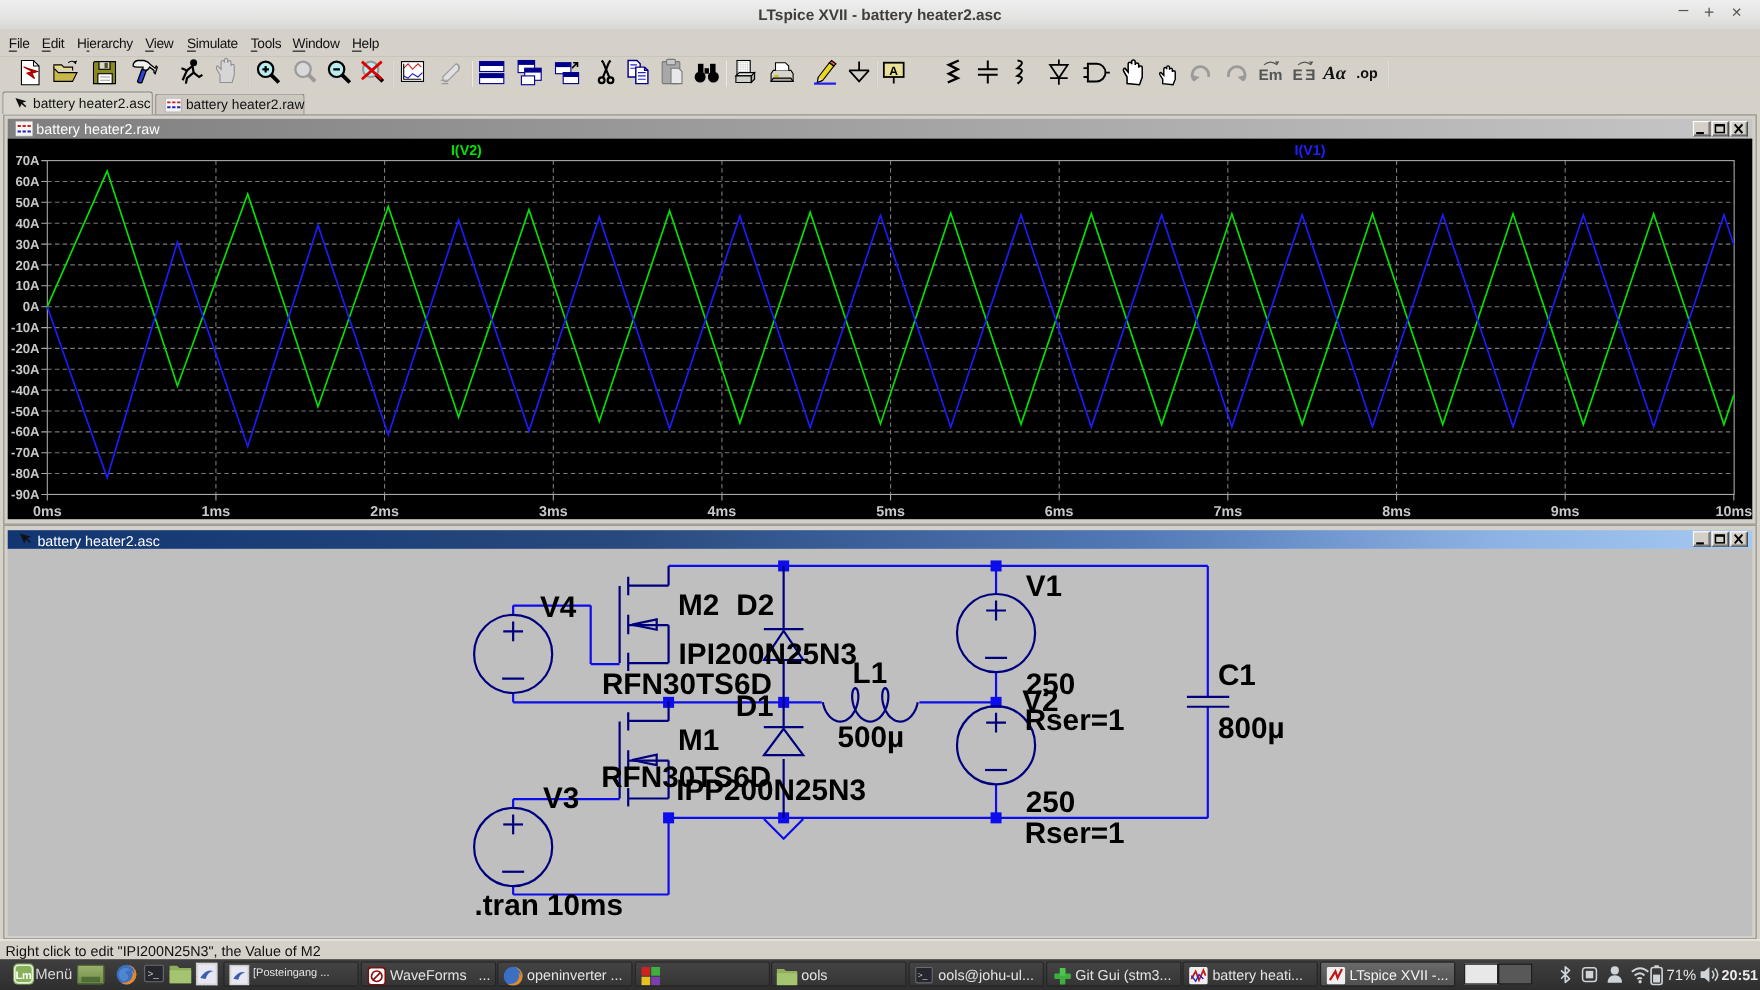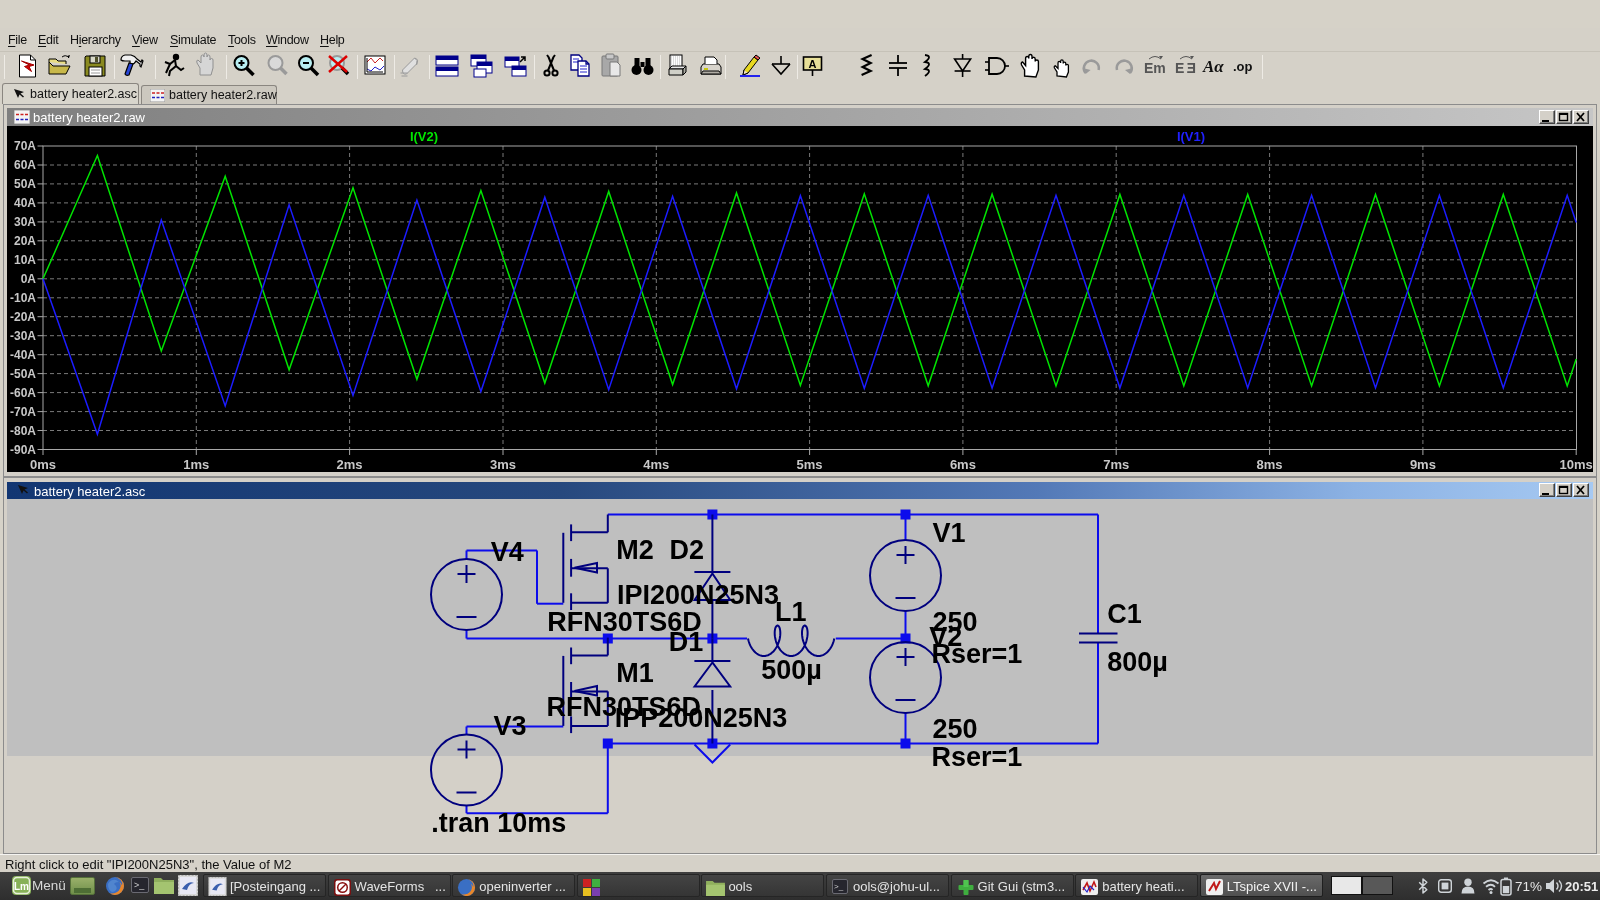--- a/index.html
+++ b/index.html
@@ -29,32 +29,38 @@
 .mdiwin { background:#d4d0c8; }
 #rawwin { left:3px; top:104px; width:1594px; height:373px; border:1px solid #8c8c8c; }
 #ascwin { left:3px; top:477px; width:1594px; height:377px; border:1px solid #8c8c8c; }
 #rawtitle { left:3px; top:3px; width:1586px; height:18px; background:linear-gradient(90deg,#7f7f7f,#c6c6c6); }
 #asctitle { left:3px; top:4px; width:1586px; height:17px; background:linear-gradient(90deg,#123672 0%, #27497e 35%, #5379b7 65%, #8cb2e4 85%, #a6c9f2 100%); }
 .mditext { font-size:13px; color:#fff; top:2px; }
 .mdibtns { display:flex; gap:1px; }
 .mbtn { position:relative; width:16px; height:14px; background:#d4d0c8; border:1px solid; border-color:#fff #404040 #404040 #fff; box-shadow:inset -1px -1px 0 #808080; font-size:9px; text-align:center; line-height:12px; color:#000; font-weight:bold; }
 
 #rawclient { left:3px; top:21px; width:1586px; height:346px; background:#000;padding-left:24px; }
-#ascclient { left:3px; top:21px; width:1586px; height:257px; background:#bfbfbf; }
+#ascclient { left:3px; top:21px; width:1586px; height:352px; background:#bfbfbf; }
 
 
 #statusbar { left:0; top:854px; width:1600px; height:18px; background:#d5d1c8; border-top:1px solid #f5f4f1; font-size:13px; color:#111; }
 
 
 #taskbar { left:0; top:872px; width:1600px; height:28px; background:linear-gradient(#3f3f3f,#2e2e2e); }
 svg { position:absolute; left:0; top:0; }
 .mbtn svg { position:static; display:block; }
 </style></head>
 <body>
 <div id="root">
+  <div id="titlebar" class="abs">
+    <div id="title-text" class="abs">LTspice XVII - battery heater2.asc</div>
+    <div class="winbtn abs" style="left:1526px; top:1px;">–</div>
+    <div class="winbtn abs" style="left:1549px;">+</div>
+    <div class="winbtn abs" style="left:1574px;">×</div>
+  </div>
   <div id="menubar" class="abs">
     <div class="mitem abs" style="left:8px;"><u>F</u>ile</div>
     <div class="mitem abs" style="left:38px;"><u>E</u>dit</div>
     <div class="mitem abs" style="left:70px;">H<u>i</u>erarchy</div>
     <div class="mitem abs" style="left:132px;"><u>V</u>iew</div>
     <div class="mitem abs" style="left:170px;"><u>S</u>imulate</div>
     <div class="mitem abs" style="left:228px;"><u>T</u>ools</div>
     <div class="mitem abs" style="left:266px;"><u>W</u>indow</div>
     <div class="mitem abs" style="left:320px;"><u>H</u>elp</div>
   </div>
@@ -596,21 +602,21 @@
         <rect x="0" y="0" width="20" height="21" fill="#d8d8d8" stroke="#888" stroke-dasharray="2,1.4"></rect>
         <rect x="2" y="2" width="16" height="17" fill="#e8e8f4"></rect>
         <path d="M4 14 q6 -9 12 -6 q-5 0 -7 7 z" fill="#3a5fae"></path>
       </svg>
 <div class="abs" style="left:203px;top:2px;width:123px;height:23px;background:linear-gradient(#444444,#353535);border:1px solid #252525;border-radius:2px;overflow:hidden;white-space:nowrap;">
         <svg class="abs" style="left:4px;top:2px;" width="19" height="19" viewBox="0 0 20 21">
           <rect x="0" y="0" width="20" height="21" fill="#d8d8d8" stroke="#888" stroke-dasharray="2,1.4"></rect>
           <rect x="2" y="2" width="16" height="17" fill="#e8e8f4"></rect>
           <path d="M4 14 q6 -9 12 -6 q-5 0 -7 7 z" fill="#3a5fae"></path>
         </svg>
-        <span style="position:absolute;left:26px;top:4px;font-size:13px;color:#e4e4e4;">[Posteingang ...</span>
+        <span style="position:absolute;left:26px;top:4px;font-size:10px;color:#e4e4e4;">[Posteingang ...</span>
       </div>
       <div class="abs" style="left:327.6px;top:2px;width:123px;height:23px;background:linear-gradient(#444444,#353535);border:1px solid #252525;border-radius:2px;overflow:hidden;white-space:nowrap;">
         <svg class="abs" style="left:5px;top:4px;" width="17" height="17" viewBox="0 0 17 17">
           <rect width="17" height="17" rx="3" fill="#7a1010"></rect>
           <rect x="1.5" y="1.5" width="14" height="14" rx="2" fill="#fff"></rect>
           <circle cx="8.5" cy="8.5" r="5.5" fill="#8a1010"></circle>
           <circle cx="8.5" cy="8.5" r="4" fill="#fff"></circle>
           <line x1="5" y1="12" x2="12" y2="5" stroke="#8a1010" stroke-width="1.5"></line>
         </svg>
         <span style="position:absolute;left:26px;top:4px;font-size:13px;color:#e4e4e4;">WaveForms&nbsp;&nbsp;&nbsp;...</span>

